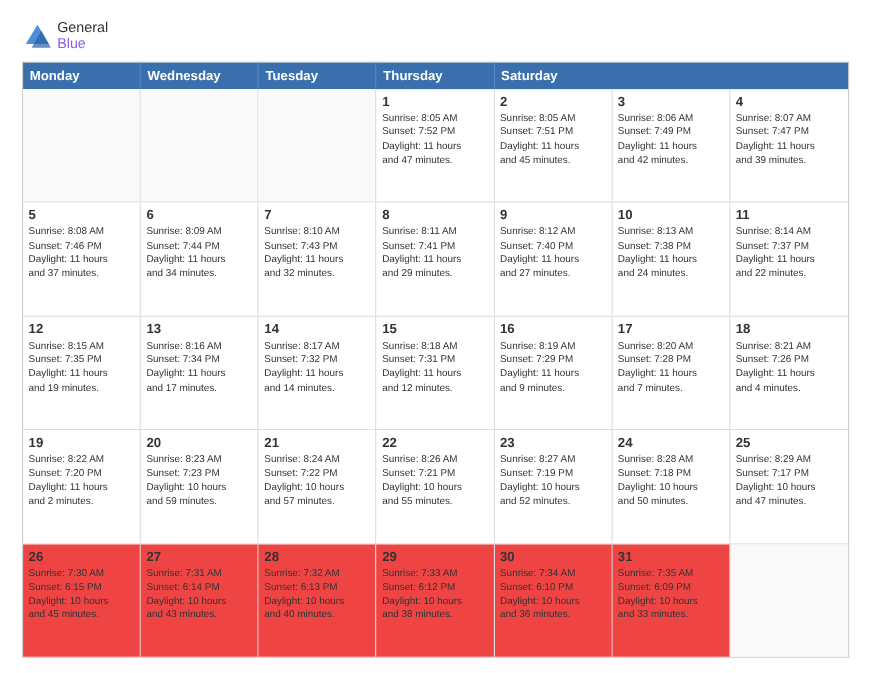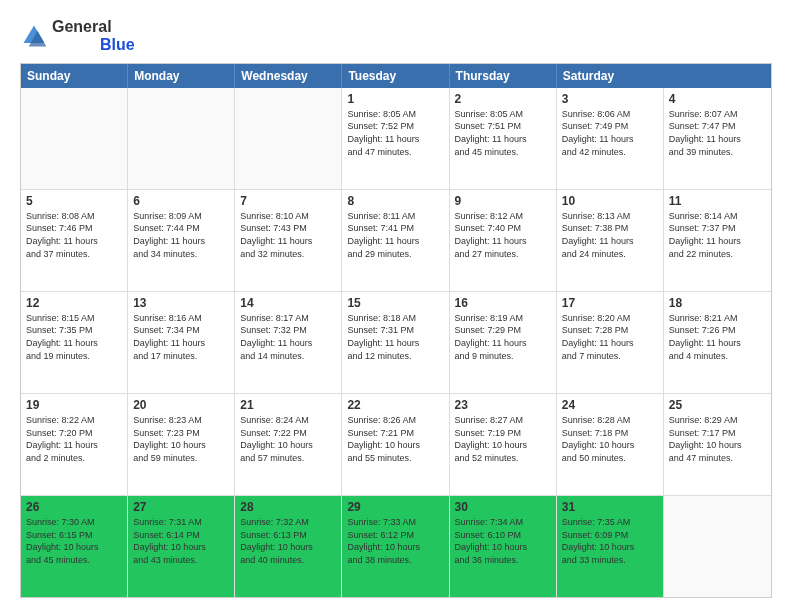--- a/index.html
+++ b/index.html
@@ -22,26 +22,26 @@
       align-items: flex-start;
       justify-content: space-between;
       margin-bottom: 8px;
     }
     .logo {
       display: flex;
       align-items: center;
       gap: 4px;
     }
     .logo-text {
-      font-size: 16px;
-      font-weight: bold;
+      font-size: 13px;
+      font-weight: normal;
       color: #333;
       line-height: 1.15;
     }
-    .logo-text .blue { color: #1d4ed8; margin-left: 48px; }
+    .logo-text .blue { color: #8b5cf6; }
     .logo-icon {
       width: 28px;
       height: 28px;
     }
     .title-block {
       text-align: right;
     }
     .month-title {
       font-size: 32px;
       font-weight: 300;
@@ -89,21 +89,21 @@
       border-right: 1px solid #ddd;
       padding: 4px 5px 3px 5px;
       font-size: 9.5px;
       color: #333;
       display: flex;
       flex-direction: column;
       min-height: 0;
     }
     .cal-cell:last-child { border-right: none; }
     .cal-cell.empty { background: #f9f9f9; }
-    .cal-cell.shaded { background: #22c55e; }
+    .cal-cell.shaded { background: #ef4444; }
     .day-num {
       font-size: 12px;
       font-weight: bold;
       color: #333;
       margin-bottom: 2px;
     }
     .cell-text {
       font-size: 9px;
       color: #333;
       line-height: 1.4;
@@ -125,21 +125,20 @@
       </div>
     </div>
     <div class="title-block">
       <div class="month-title"></div>
       <div class="subtitle"></div>
     </div>
   </div>
 
   <div class="calendar">
     <div class="cal-header">
-    <div class="cal-header-cell">Sunday</div>
         <div class="cal-header-cell">Monday</div>
         <div class="cal-header-cell">Wednesday</div>
         <div class="cal-header-cell">Tuesday</div>
         <div class="cal-header-cell">Thursday</div>
         <div class="cal-header-cell">Saturday</div>
       </div>
     <div class="cal-body">
     <div class="cal-row">
           <div class="cal-cell empty"></div>
           <div class="cal-cell empty"></div>

